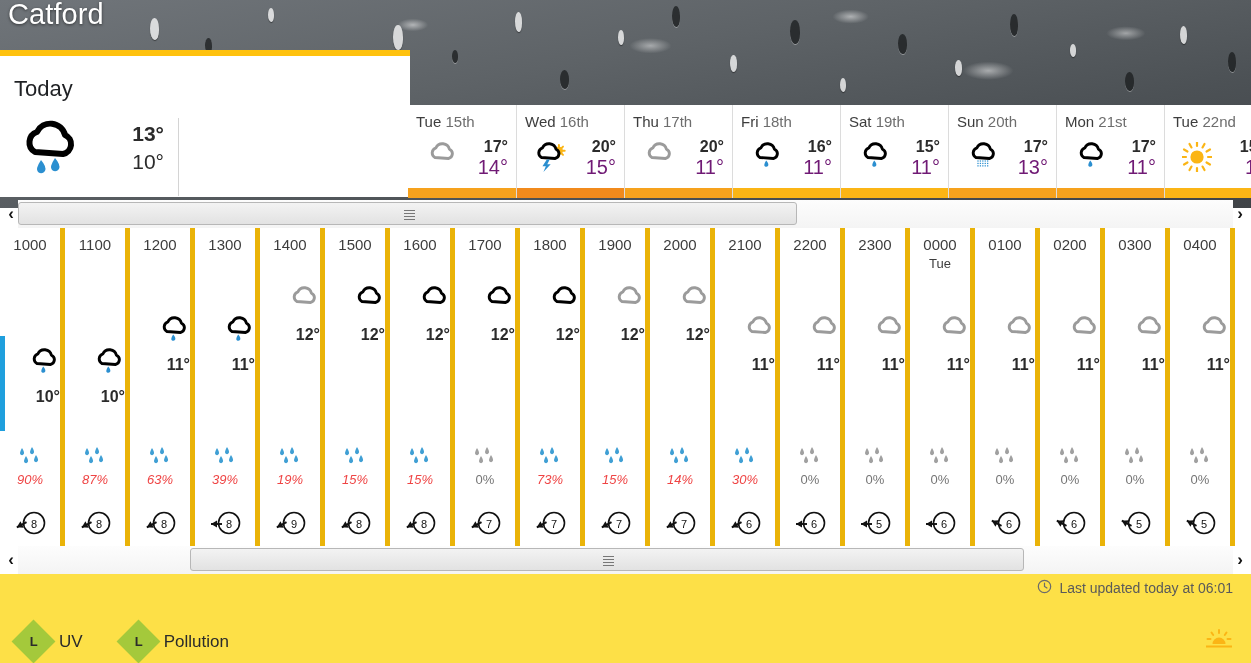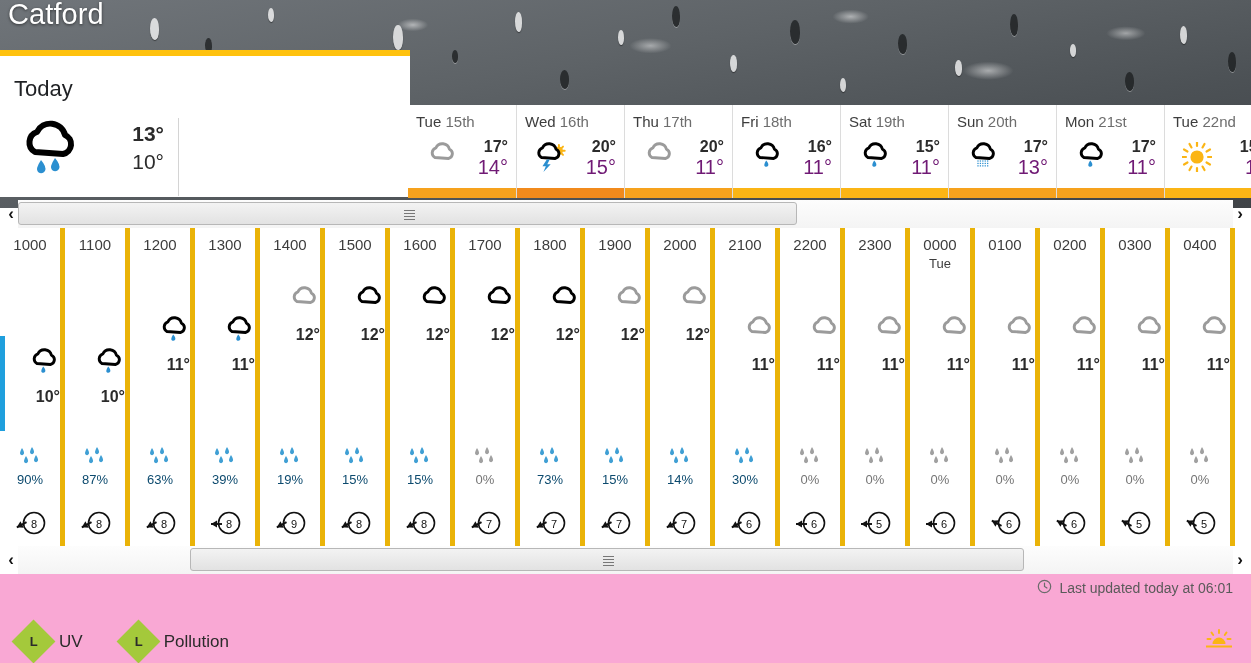--- a/index.html
+++ b/index.html
@@ -103,26 +103,26 @@
   .hour-col.now::before {
     content: ""; position: absolute; left: 0; top: 108px; width: 5px; height: 95px; background: #1f9fdd;
   }
   .hour-time { position: absolute; left: 0; top: 8px; width: 100%; text-align: center; font-size: 15px; color: #3d3d3d; }
   .hour-daylabel { position: absolute; left: 0; top: 28px; width: 100%; text-align: center; font-size: 13px; color: #3d3d3d; }
   .hour-wx { position: absolute; left: 0; width: 100%; text-align: right; }
   .hour-wx .ic { display: block; height: 36px; }
   .hour-wx .tmp { display: block; font-size: 16px; font-weight: bold; color: #2b2b2b; margin-top: 4px; }
   .hour-precip { position: absolute; left: 0; top: 218px; width: 100%; text-align: center; }
   .hour-precip .pct { display: block; font-size: 13px; margin-top: 2px; }
-  .hour-precip .pct.on { color: #0c4a6e; }
+  .hour-precip .pct.on { color: #ef4444; font-style: italic; }
   .hour-precip .pct.off { color: #757575; }
   .hour-wind { position: absolute; left: 0; top: 280px; width: 100%; display: flex; justify-content: center; align-items: center; }
 
   
-  .footer { position: absolute; left: 0; top: 574px; width: 1251px; height: 89px; background: #f9a8d4; }
+  .footer { position: absolute; left: 0; top: 574px; width: 1251px; height: 89px; background: #fde047; }
   .badges { position: absolute; left: 18px; top: 52px; display: flex; align-items: center; gap: 40px; }
   .badge-item { display: flex; align-items: center; gap: 10px; }
   .diamond {
     width: 31px; height: 31px; background: #a4c93b; transform: rotate(45deg);
     display: flex; align-items: center; justify-content: center;
   }
   .diamond span { transform: rotate(-45deg); font-size: 13px; font-weight: bold; color: #2b2b2b; }
   .badge-label { font-size: 17px; color: #2b2b2b; }
   .updated { position: absolute; right: 18px; top: 5px; display: flex; align-items: center; gap: 7px; font-size: 14px; color: #5a5a5a; }
   .sunline { position: absolute; right: 18px; top: 55px; display: flex; align-items: center; gap: 9px; font-size: 16px; color: #2b2b2b; }

